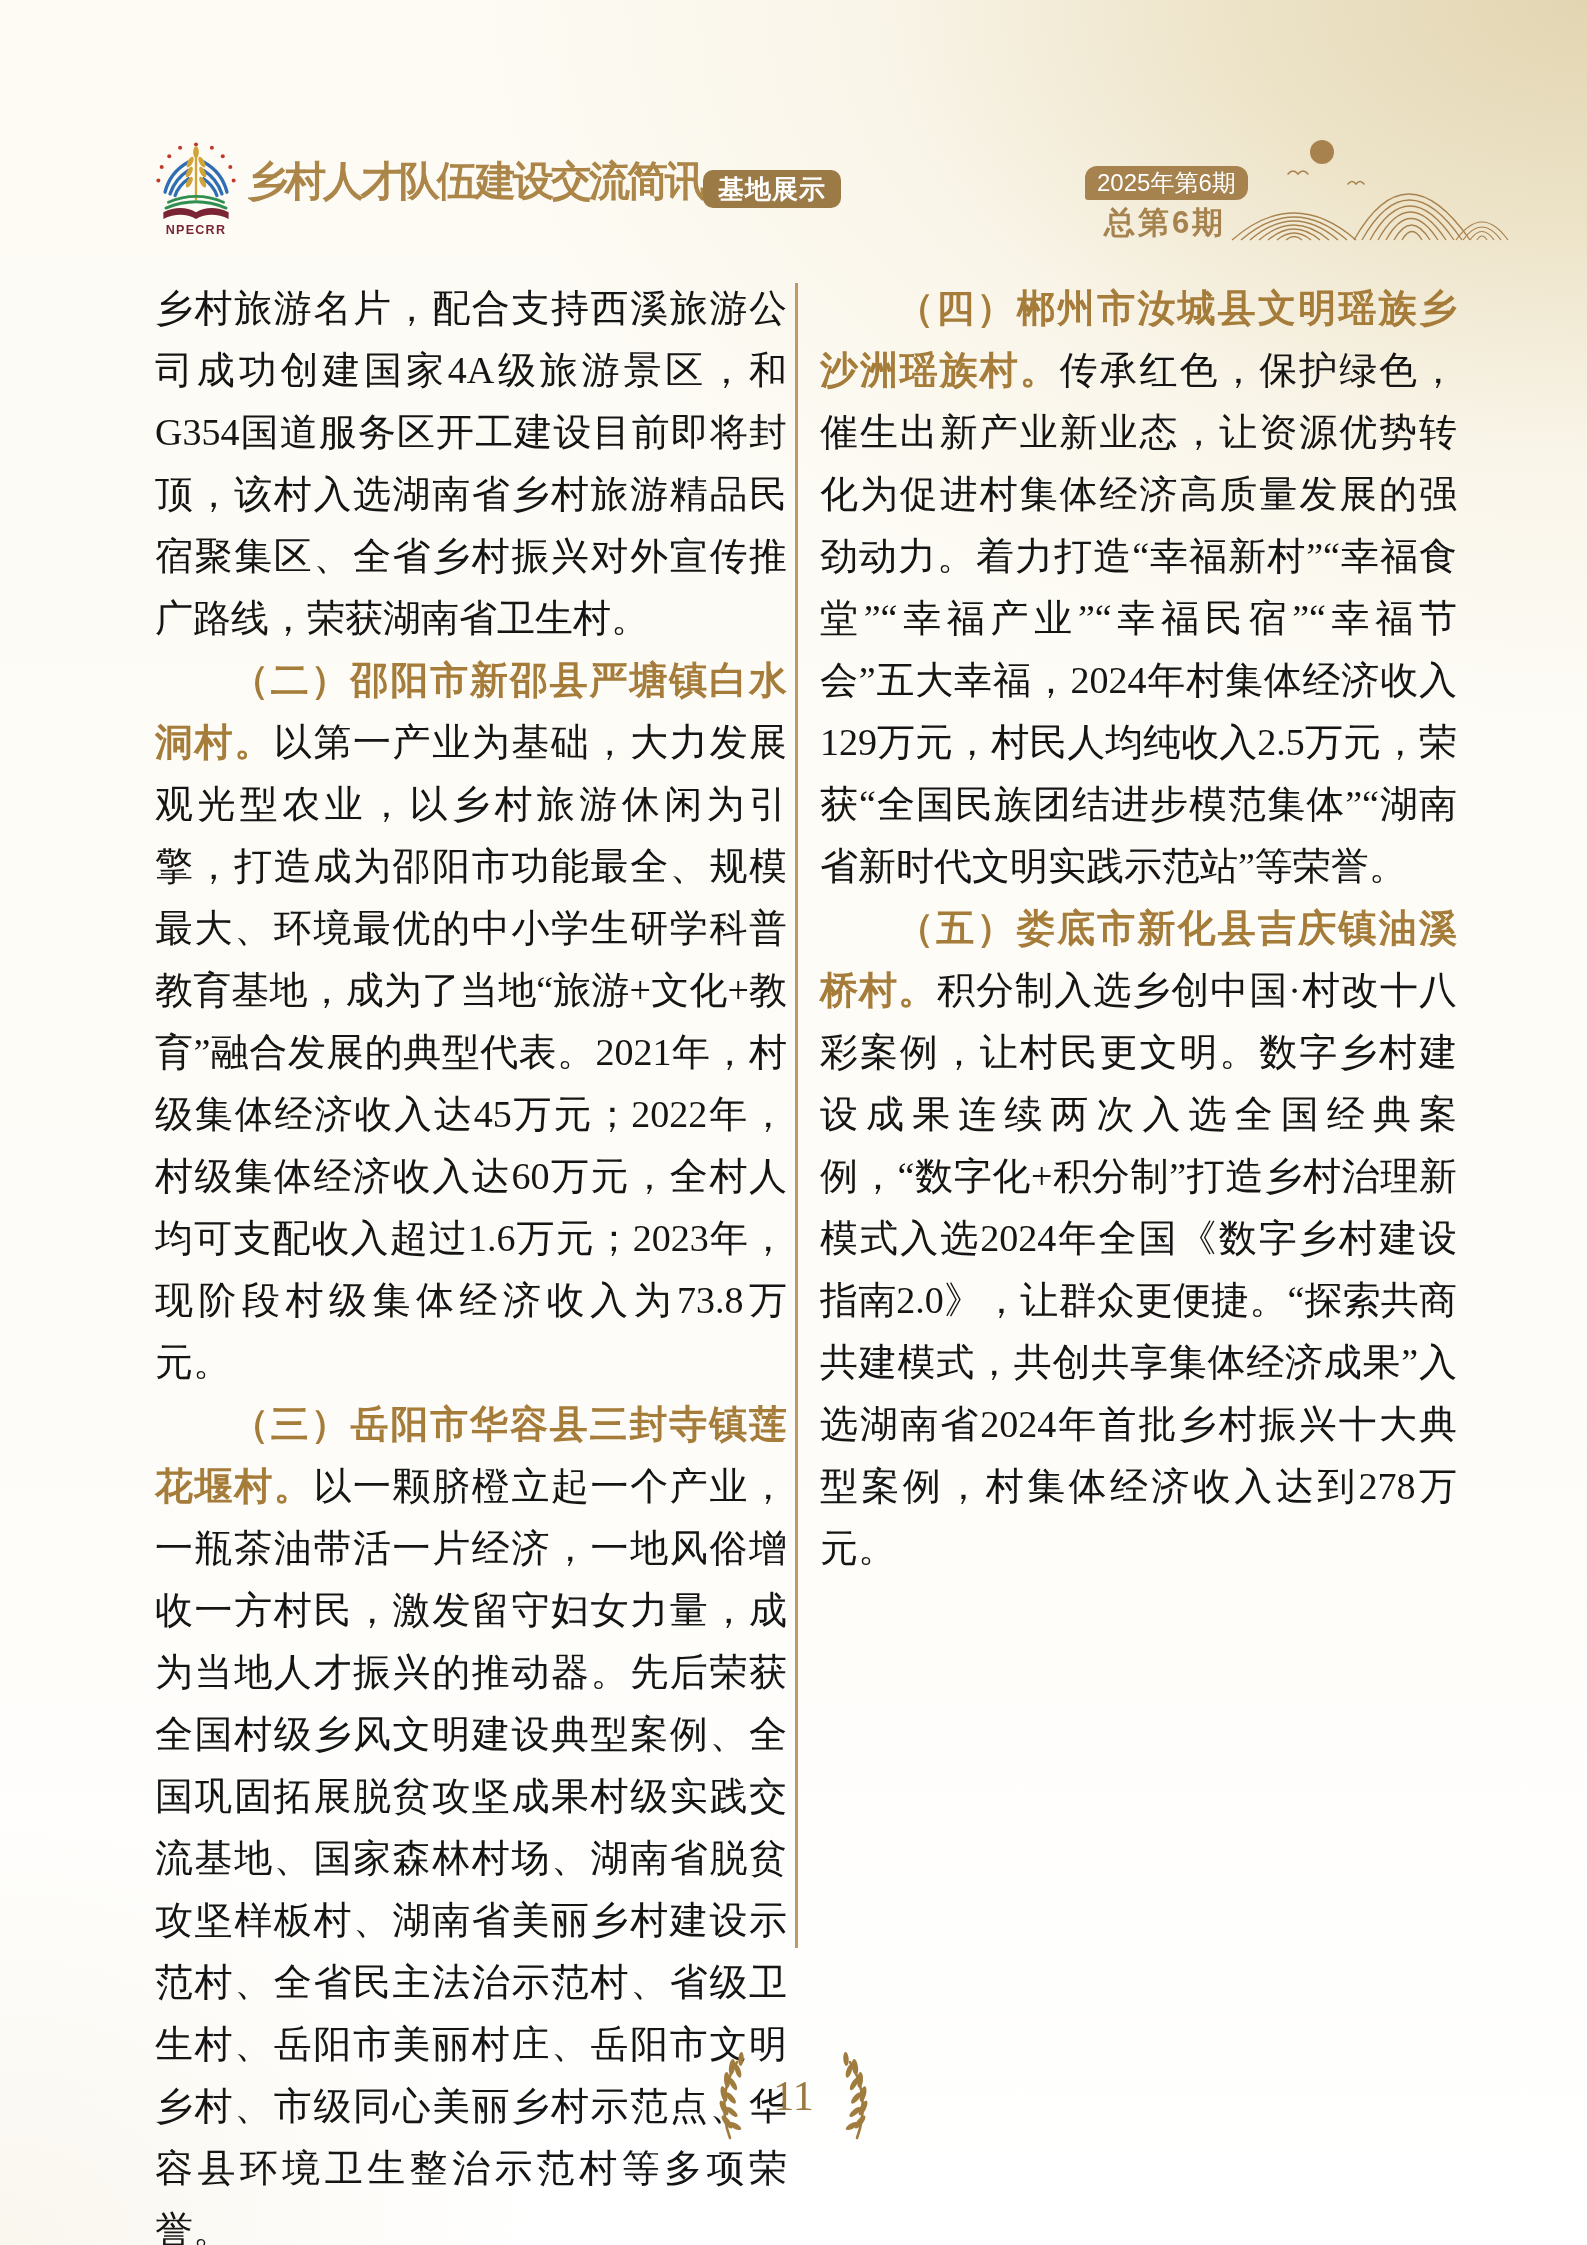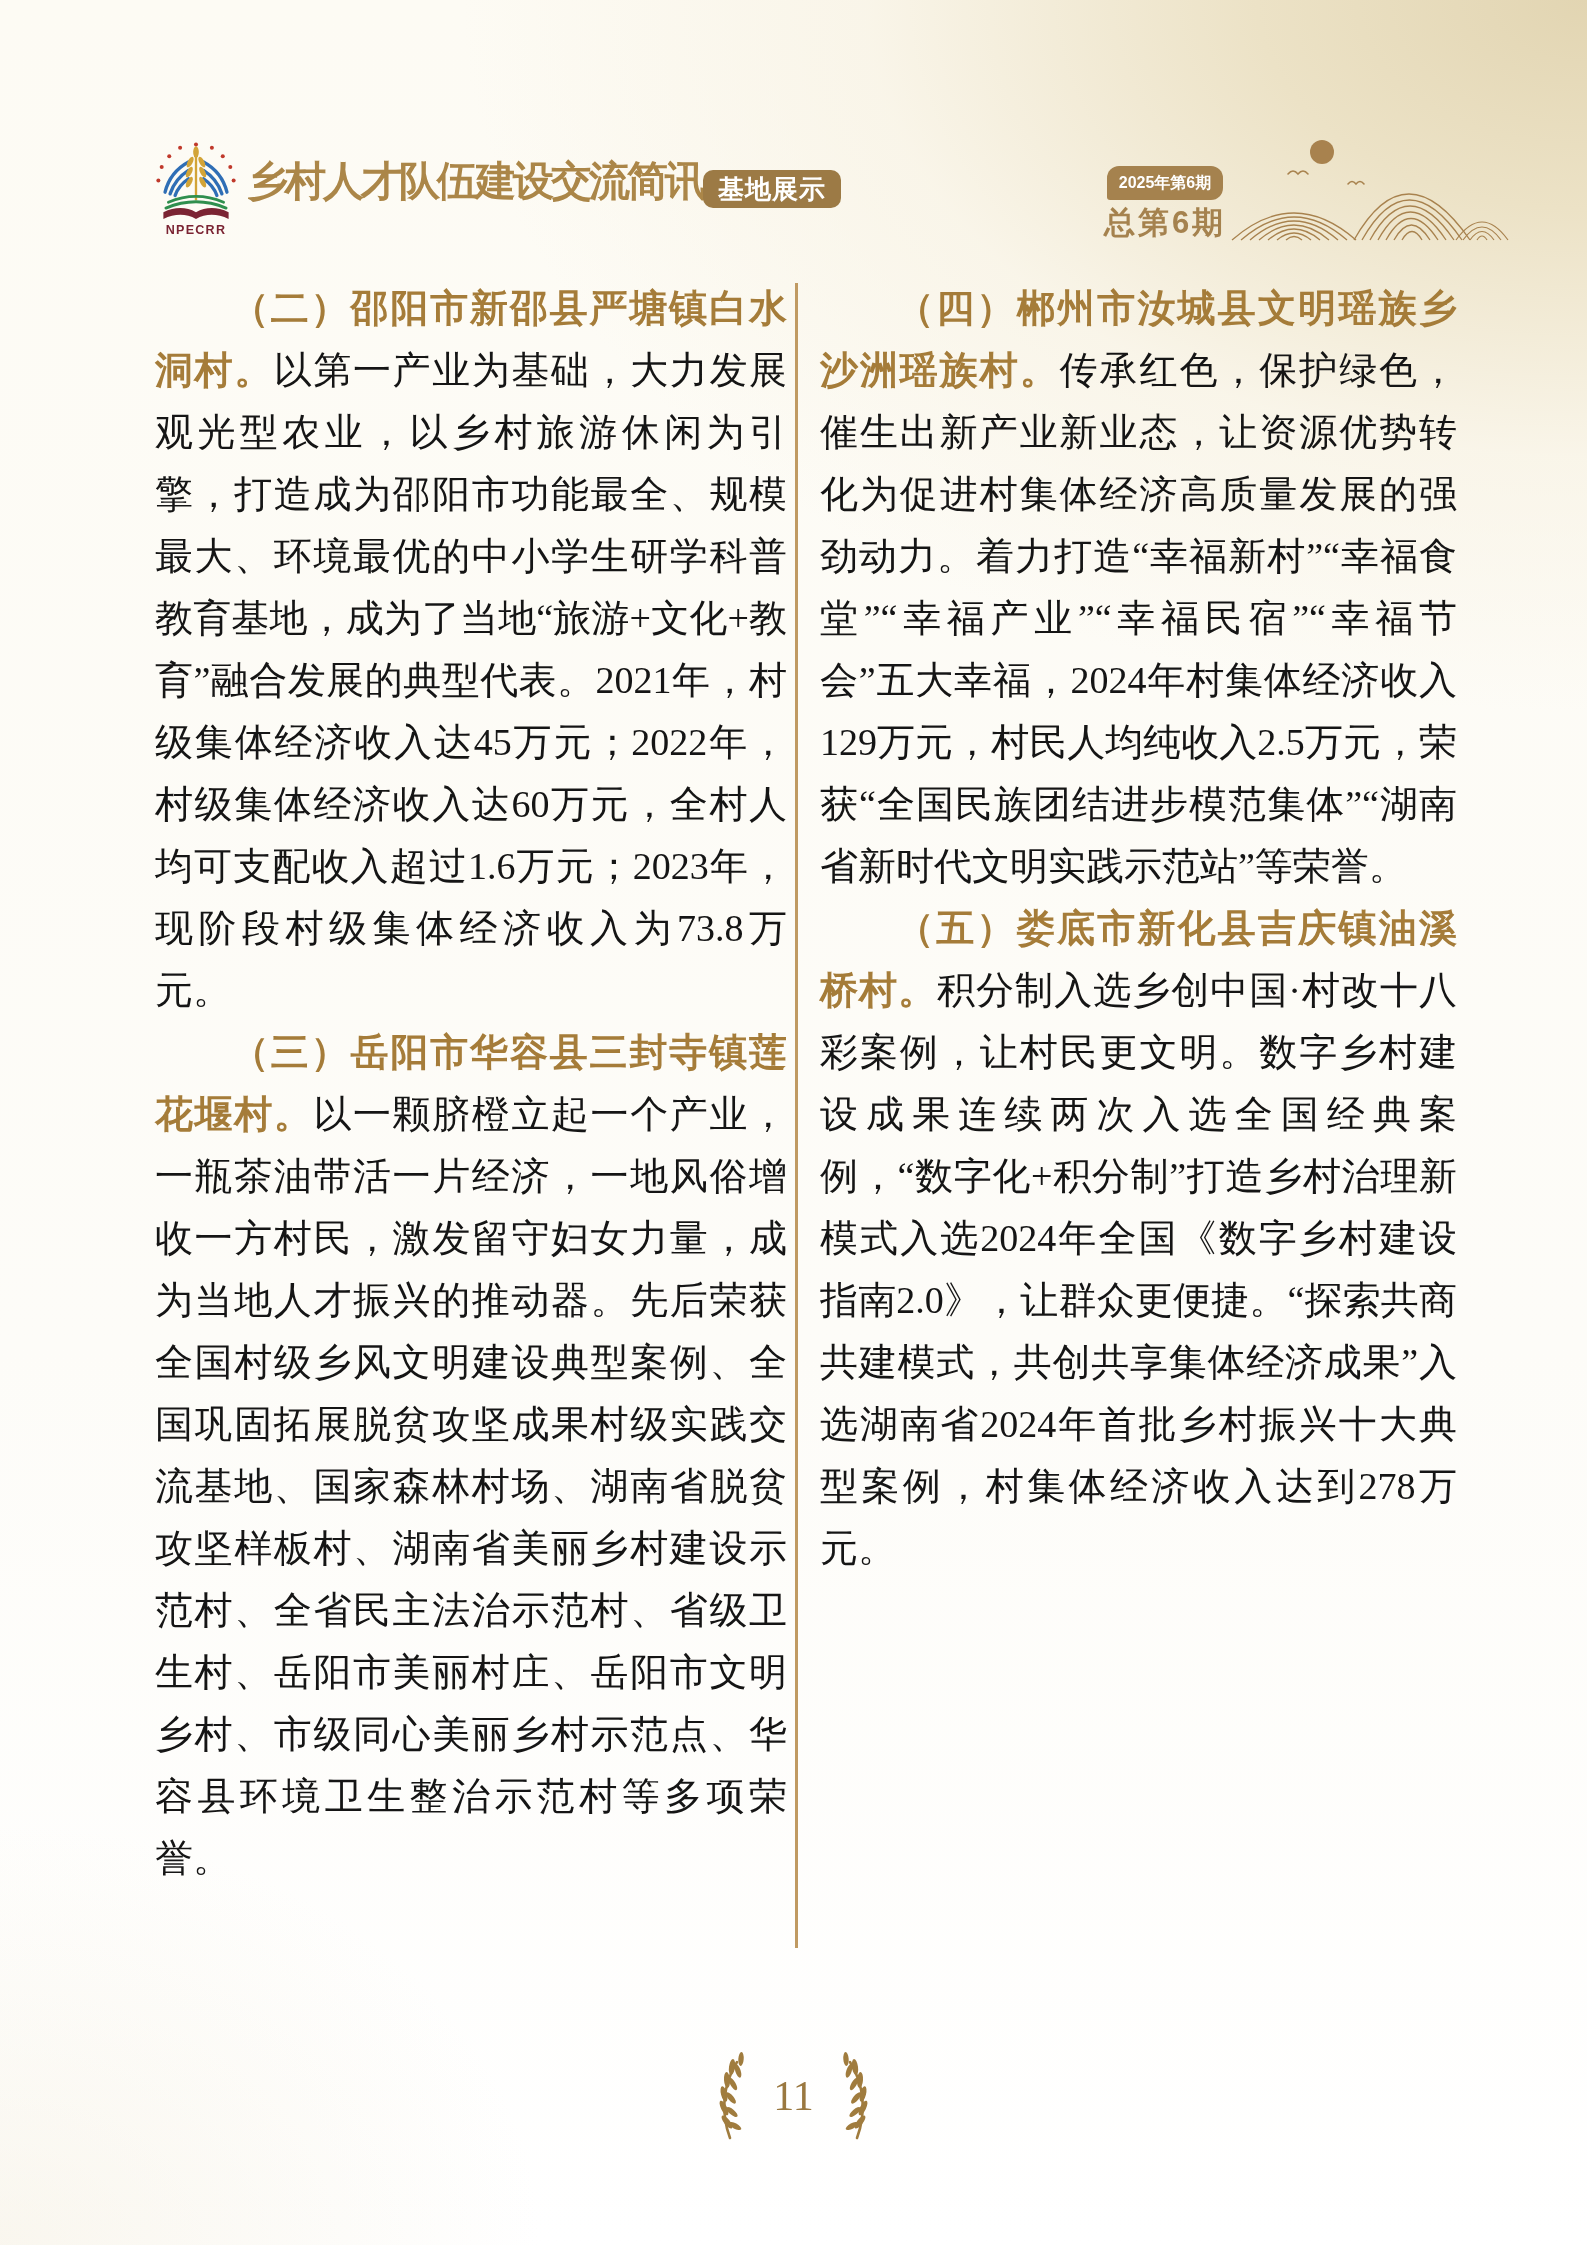--- a/index.html
+++ b/index.html
@@ -27,21 +27,21 @@
     background:#9c7a45;color:#fff;
     font-family:"Liberation Sans","DejaVu Sans",sans-serif;
     font-weight:bold;font-size:26px;line-height:26px;
     padding:6px 15px;border-radius:10px;letter-spacing:1px;
     white-space:nowrap;
   }
   .issue-wrap{position:absolute;left:1085px;top:166px;width:160px;text-align:center;
     font-family:"Liberation Sans","DejaVu Sans",sans-serif;}
   .issue-badge{
     display:inline-block;background:#a5824e;color:#fff;
-    font-weight:bold;font-size:16px;line-height:24px;
+    font-weight:normal;font-size:24px;line-height:24px;
     padding:5px 12px;border-radius:12px 12px 12px 3px;white-space:nowrap;
   }
   .issue-total{
     margin-top:2px;color:#a5824e;font-weight:bold;font-size:31px;
     letter-spacing:3px;white-space:nowrap;
   }
   .mountains{position:absolute;left:1230px;top:132px;width:280px;height:128px;}
   
   .col{
     position:absolute;top:277px;width:632px;
@@ -160,20 +160,21 @@
         <path d="M-19,0 Q0,-26 19,0"></path>
         <path d="M-12,0 Q0,-17 12,0"></path>
         <path d="M-5,0 Q0,-8 5,0"></path>
       </g>
     </svg>
   </div>
 
   <div class="divider"></div>
 
   <div class="col col-left">
+    <p class="no-indent"><span>乡村旅游名片，配合支持西溪旅游公司成功创建国家4A级旅游景区，和G354国道服务区开工建设目前即将封顶，该村入选湖南省乡村旅游精品民宿聚集区、全省乡村振兴对外宣传推广路线，荣获湖南省卫生村。</span></p>
     <p><span class="lead">（二）邵阳市新邵县严塘镇白水洞村。</span><span>以第一产业为基础，大力发展观光型农业，以乡村旅游休闲为引擎，打造成为邵阳市功能最全、规模最大、环境最优的中小学生研学科普教育基地，成为了当地“旅游+文化+教育”融合发展的典型代表。2021年，村级集体经济收入达45万元；2022年，村级集体经济收入达60万元，全村人均可支配收入超过1.6万元；2023年，现阶段村级集体经济收入为73.8万元。</span></p>
     <p><span class="lead">（三）岳阳市华容县三封寺镇莲花堰村。</span><span>以一颗脐橙立起一个产业，一瓶茶油带活一片经济，一地风俗增收一方村民，激发留守妇女力量，成为当地人才振兴的推动器。先后荣获全国村级乡风文明建设典型案例、全国巩固拓展脱贫攻坚成果村级实践交流基地、国家森林村场、湖南省脱贫攻坚样板村、湖南省美丽乡村建设示范村、全省民主法治示范村、省级卫生村、岳阳市美丽村庄、岳阳市文明乡村、市级同心美丽乡村示范点、华容县环境卫生整治示范村等多项荣誉。</span></p>
   </div>
 
   <div class="col col-right">
     <p><span class="lead">（四）郴州市汝城县文明瑶族乡沙洲瑶族村。</span><span>传承红色，保护绿色，催生出新产业新业态，让资源优势转化为促进村集体经济高质量发展的强劲动力。着力打造“幸福新村”“幸福食堂”“幸福产业”“幸福民宿”“幸福节会”五大幸福，2024年村集体经济收入129万元，村民人均纯收入2.5万元，荣获“全国民族团结进步模范集体”“湖南省新时代文明实践示范站”等荣誉。</span></p>
     <p><span class="lead">（五）娄底市新化县吉庆镇油溪桥村。</span><span>积分制入选乡创中国·村改十八彩案例，让村民更文明。数字乡村建设成果连续两次入选全国经典案例，“数字化+积分制”打造乡村治理新模式入选2024年全国《数字乡村建设指南2.0》，让群众更便捷。“探索共商共建模式，共创共享集体经济成果”入选湖南省2024年首批乡村振兴十大典型案例，村集体经济收入达到278万元。</span></p>
   </div>
 
   <div class="footer">

